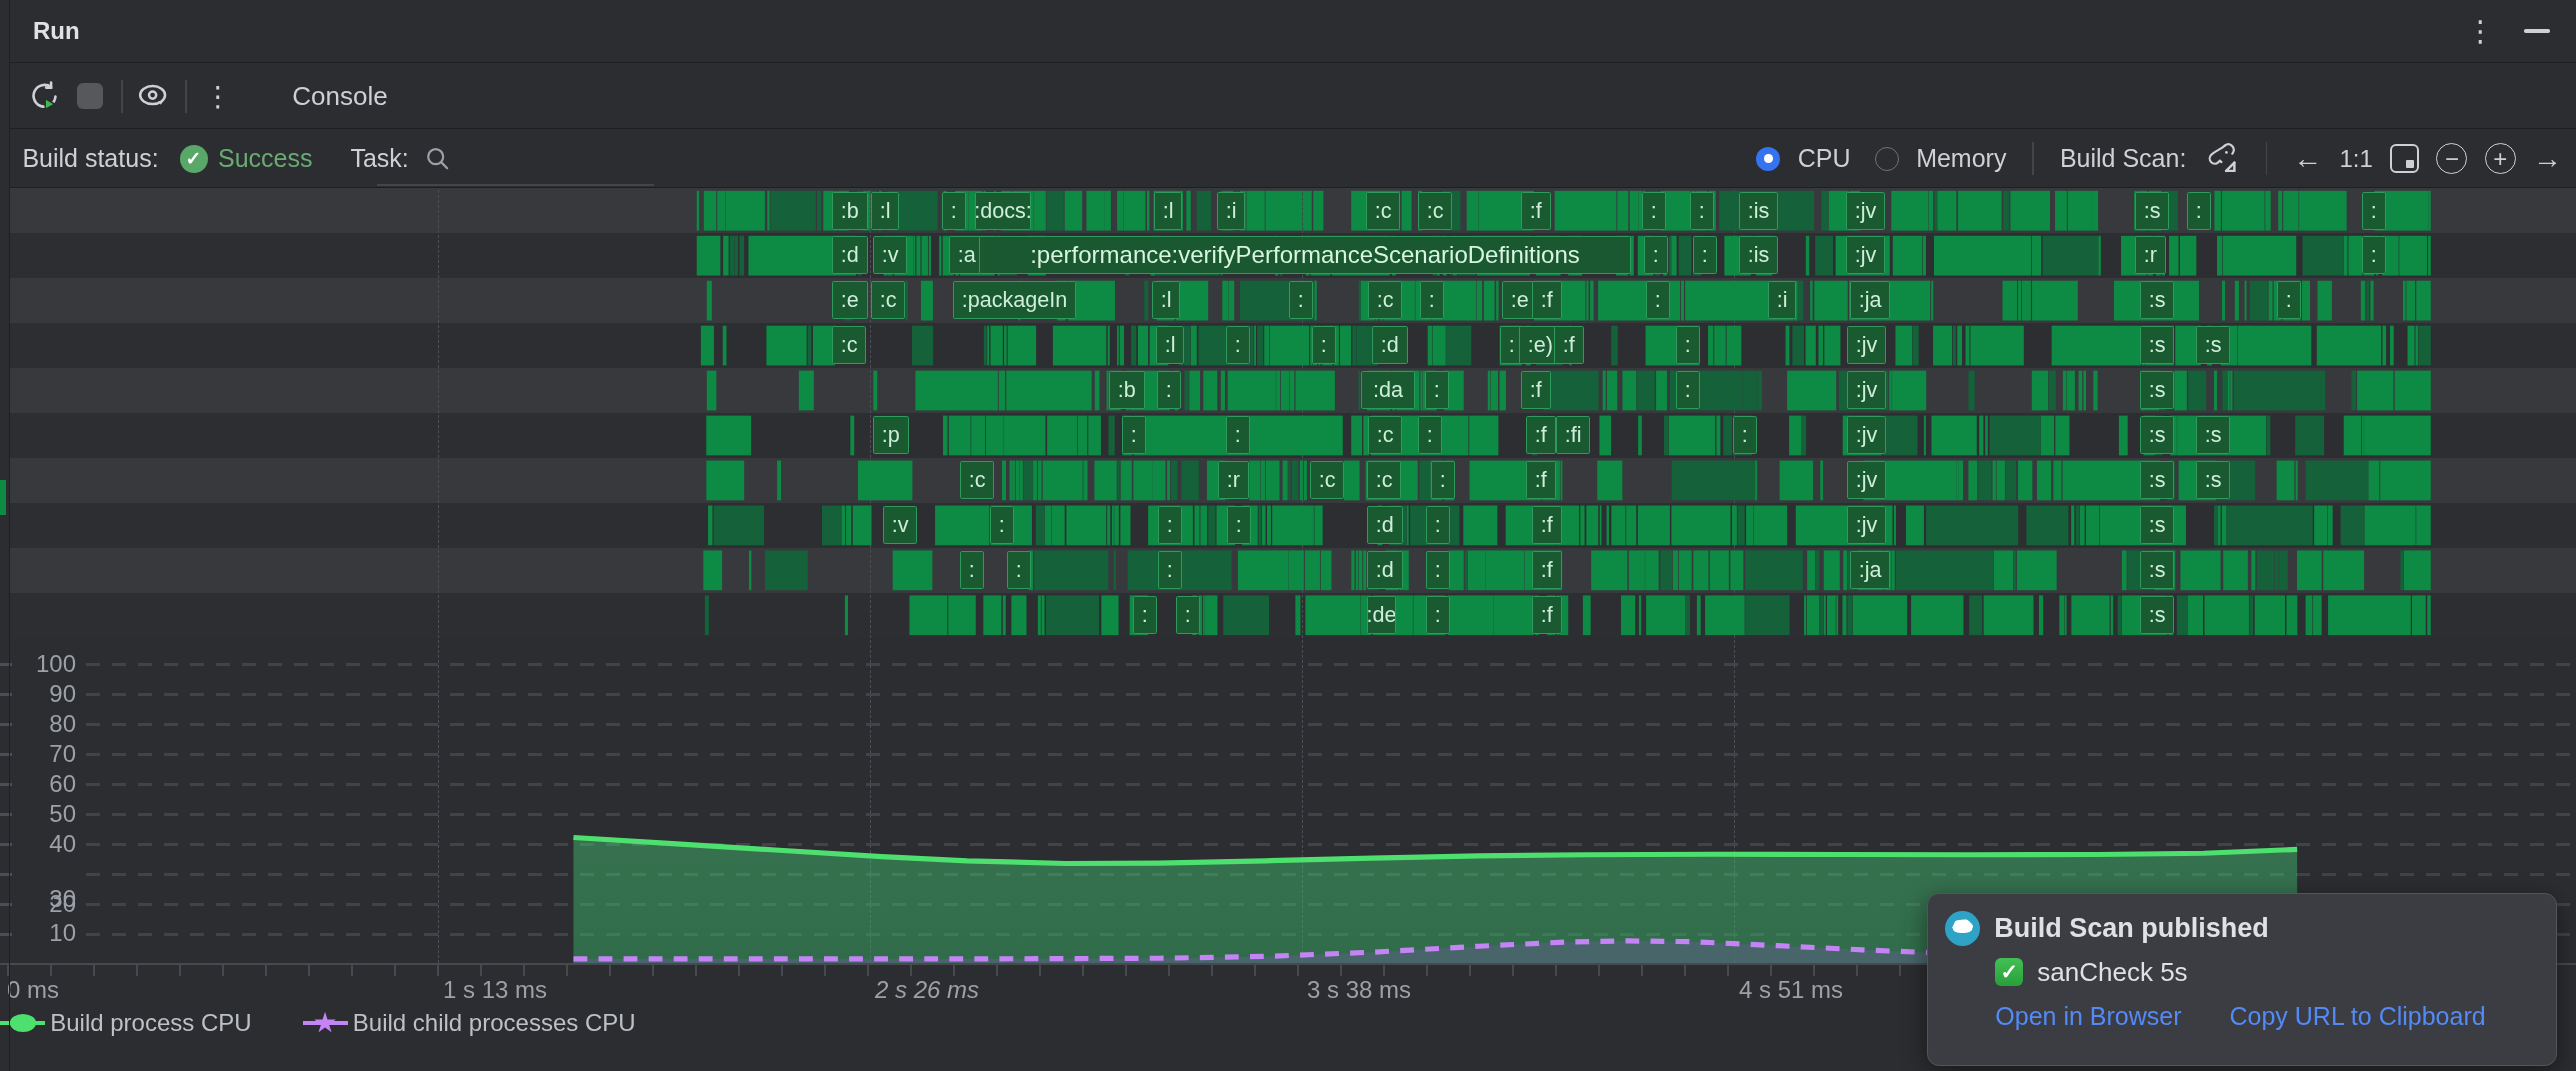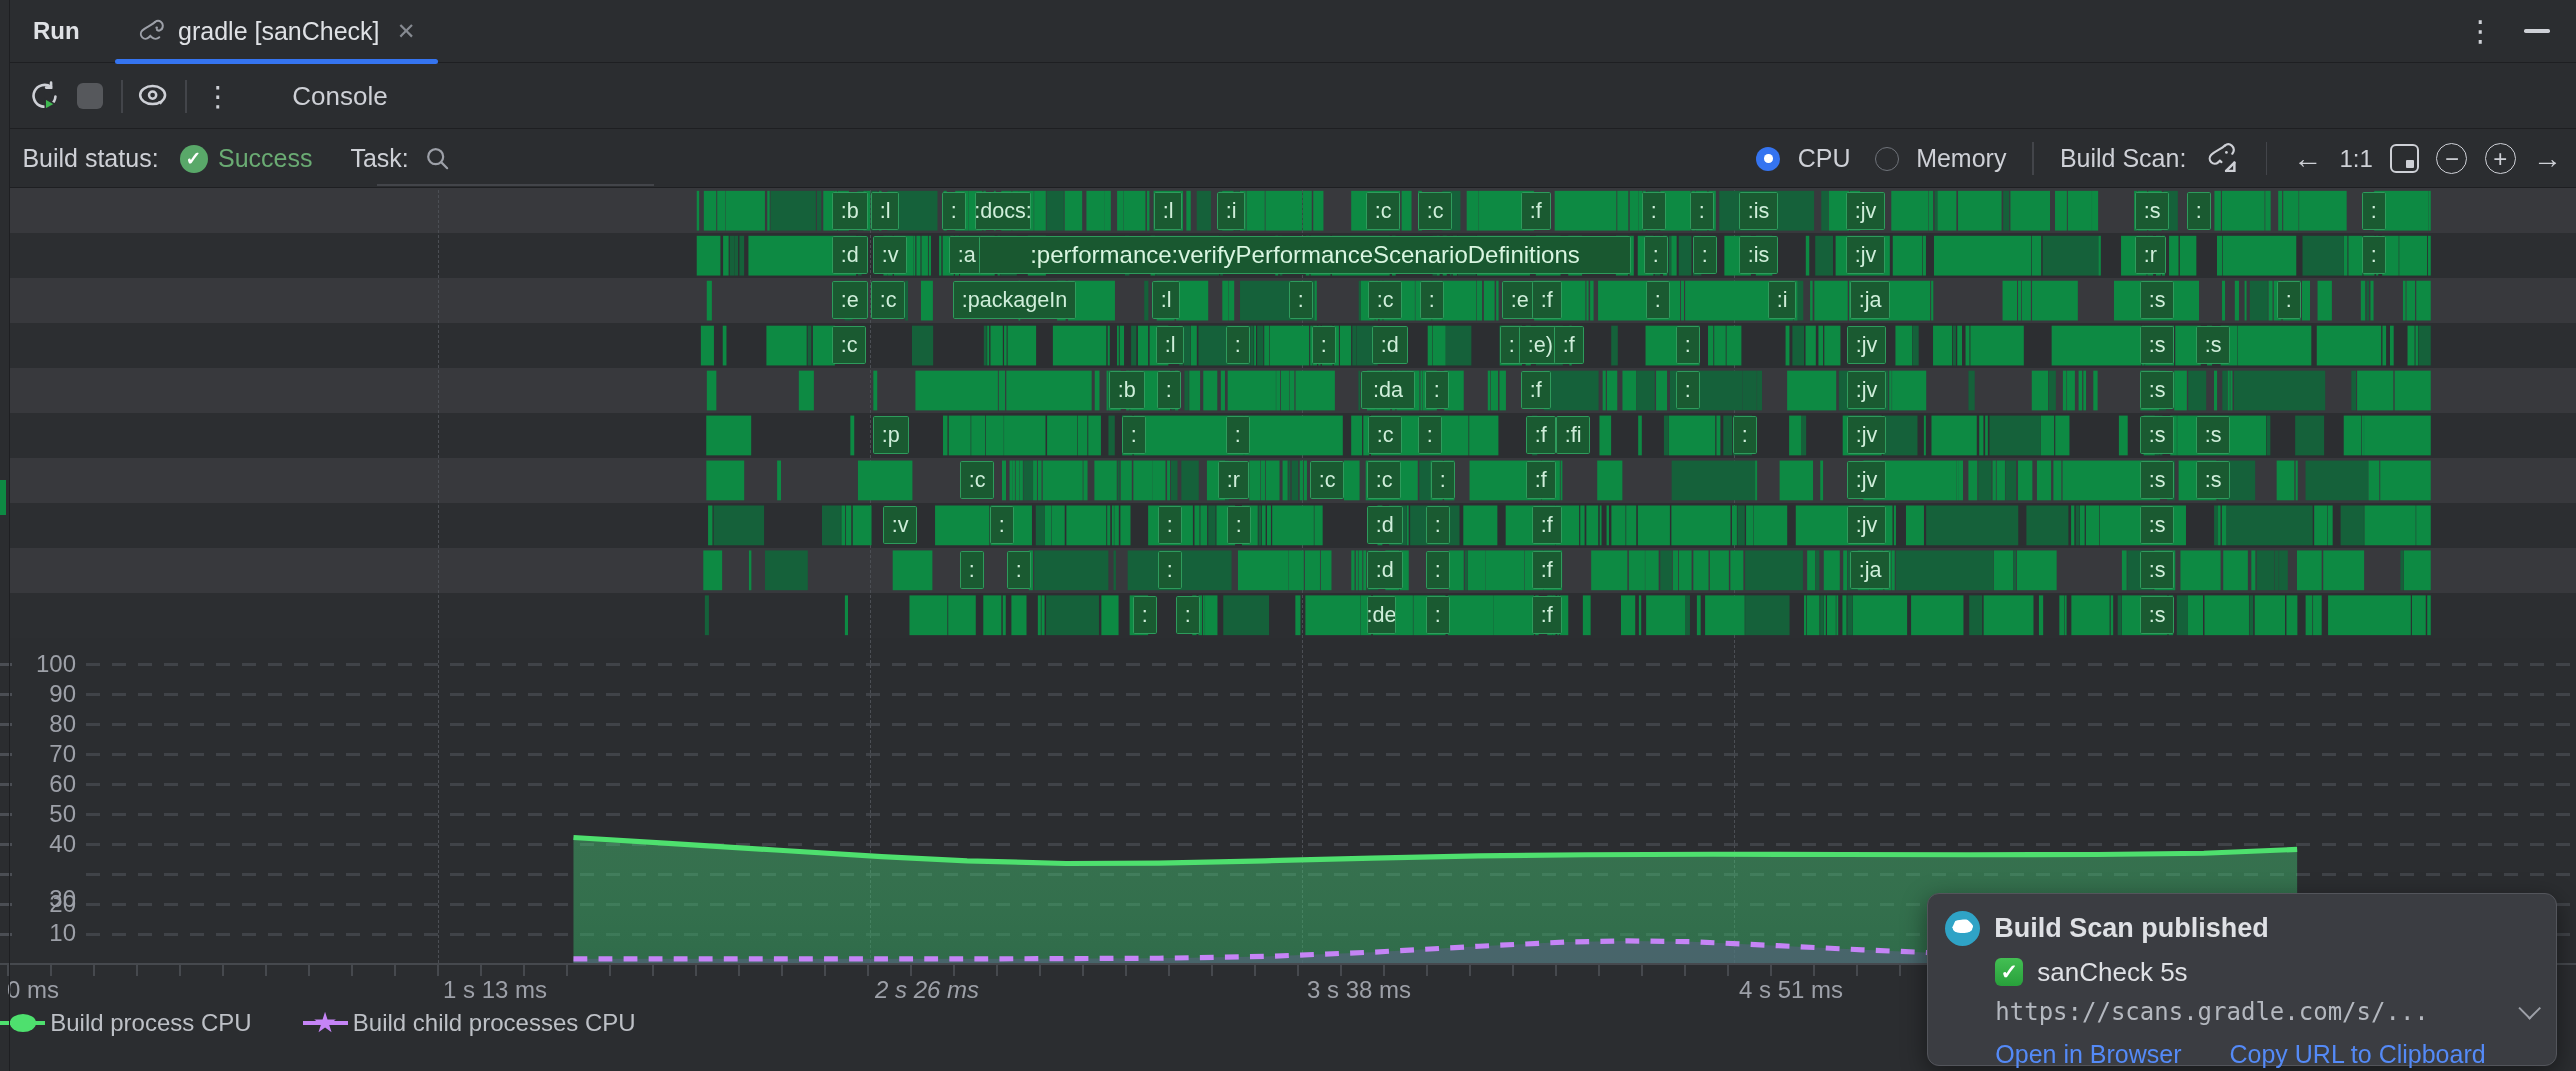--- a/index.html
+++ b/index.html
@@ -100,33 +100,20 @@
 
   .icon-svg{display:block;}
 </style>
 </head>
 <body>
 
 <div class="window">
 
   <div class="tabbar">
     <div class="run-label">Run</div>
-    <div class="main-tab">
-      <svg class="icon-svg" width="29" height="26" viewBox="0 0 24 22">
-        <g fill="none" stroke="#9DA0A8" stroke-width="1.7" stroke-linecap="round">
-          <path d="M20.5 9.5c1.6-1.8 1.4-4.6-.4-6.1-1.5-1.2-3.6-1.2-5.1 0"></path>
-          <path d="M20.5 9.5c-1 1.2-2.6 1.4-3.9.5"></path>
-          <path d="M15 3.4c-2.2 2.4-7.4 4-10.8 7.2-1.6 1.6-1.6 4.2 0 5.8 1.5 1.4 3.9 1.5 5.4.1l1.4-1.3 1.2 1.1c1.8 1.6 4.6 1.6 6.4 0"></path>
-        </g>
-        <circle cx="16.4" cy="8.2" r="1.1" fill="#9DA0A8"></circle>
-      </svg>
-      <span class="title">gradle [sanCheck]</span>
-      <span class="close-x">✕</span>
-      <div class="underline"></div>
-    </div>
     <div class="tab-spacer"></div>
     <div class="kebab">⋮</div>
     <div class="minimize"></div>
   </div>
 
   <div class="toolbar">
     <div class="tbtn" style="margin-left:12px;">
       <svg class="icon-svg" width="35" height="35" viewBox="0 0 24 24">
         <path d="M16.5 5.5A7.5 7.5 0 1 0 19.5 12" fill="none" stroke="#CED0D6" stroke-width="1.8" stroke-linecap="round"></path>
         <path d="M16.5 2.5v3.4h-3.4" fill="none" stroke="#CED0D6" stroke-width="1.8" stroke-linecap="round"></path>
@@ -1048,23 +1035,19 @@
 
   <div class="notif">
     <div class="notif-title-row">
       <div class="notif-gradle"></div>
       <div class="notif-title">Build Scan published</div>
     </div>
     <div class="notif-task-row">
       <div class="checkbox-ic">✓</div>
       <div class="notif-task">sanCheck 5s</div>
     </div>
-    <div class="notif-url-row">
-      <span class="notif-url">https://scans.gradle.com/s/...</span>
-      <span class="chevron"></span>
-    </div>
     <div class="notif-links">
       <span class="notif-link">Open in Browser</span>
       <span class="notif-link">Copy URL to Clipboard</span>
     </div>
   </div>
 </div>
 
 
 </body></html>

